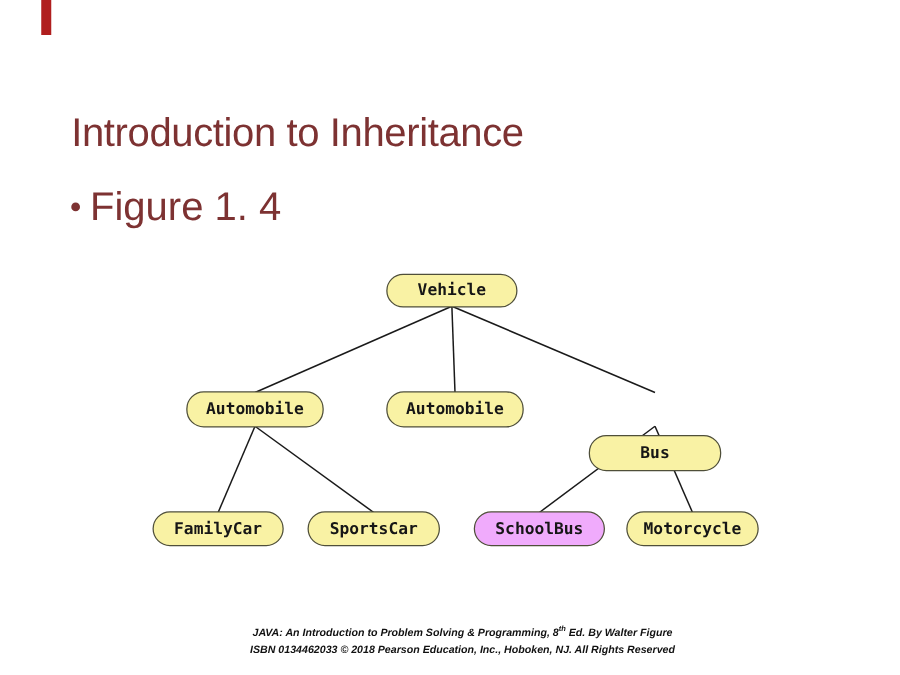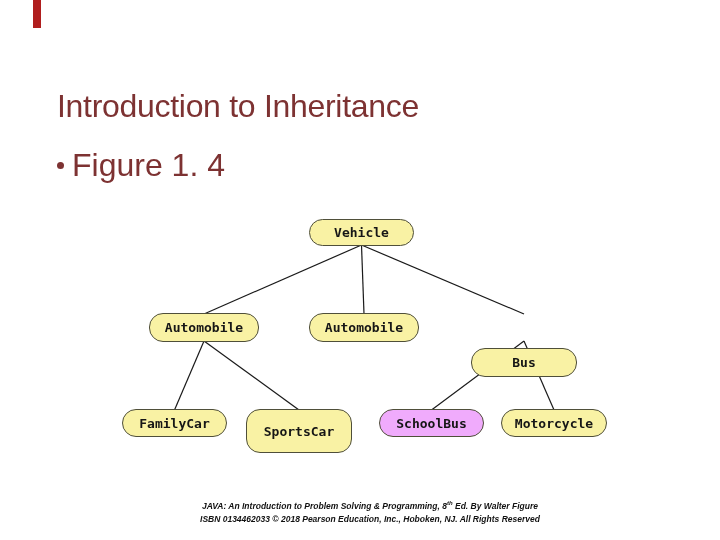--- a/index.html
+++ b/index.html
@@ -102,21 +102,21 @@
       <line x1="200" y1="341" x2="170.5" y2="410" stroke="#1a1a1a" stroke-width="1.2"></line>
       <line x1="200" y1="341" x2="295" y2="410" stroke="#1a1a1a" stroke-width="1.2"></line>
       <line x1="520" y1="341" x2="427.5" y2="410" stroke="#1a1a1a" stroke-width="1.2"></line>
       <line x1="520" y1="341" x2="550" y2="410" stroke="#1a1a1a" stroke-width="1.2"></line>
     </svg>
 <div class="node" style="left: 305px; top: 219px; width: 105px; height: 27px; background: rgb(249, 242, 164); border-color: rgb(79, 79, 58);">Vehicle</div>
     <div class="node" style="left: 145px; top: 313px; width: 110px; height: 29px; background: rgb(249, 242, 164); border-color: rgb(79, 79, 58);">Automobile</div>
     <div class="node" style="left: 305px; top: 313px; width: 110px; height: 29px; background: rgb(249, 242, 164); border-color: rgb(79, 79, 58);">Automobile</div>
     <div class="node" style="left: 467px; top: 313px; width: 106px; height: 29px; background: rgb(249, 242, 164); border-color: rgb(79, 79, 58); margin-top: 35px;">Bus</div>
     <div class="node" style="left: 118px; top: 409px; width: 105px; height: 28px; background: rgb(249, 242, 164); border-color: rgb(79, 79, 58);">FamilyCar</div>
-    <div class="node" style="left: 242px; top: 409px; width: 106px; height: 44px; background: rgb(249, 242, 164); border-color: rgb(79, 79, 58);">SportsCar</div>
+    <div class="node" style="left: 242px; top: 409px; width: 106px; height: 28px; background: rgb(249, 242, 164); border-color: rgb(79, 79, 58);">SportsCar</div>
     <div class="node" style="left: 375px; top: 409px; width: 105px; height: 28px; background: #f0abfc; border-color: rgb(79, 79, 58);">SchoolBus</div>
     <div class="node" style="left: 497px; top: 409px; width: 106px; height: 28px; background: rgb(249, 242, 164); border-color: rgb(79, 79, 58);">Motorcycle</div>
   </div>
 
 <div class="footer">
   <div><span>JAVA: An Introduction to Problem Solving &amp; Programming, 8</span><sup>th</sup><span> Ed. By Walter Figure</span></div>
   <div>ISBN 0134462033 © 2018 Pearson Education, Inc., Hoboken, NJ. All Rights Reserved</div>
 </div>
 
 </body></html>

